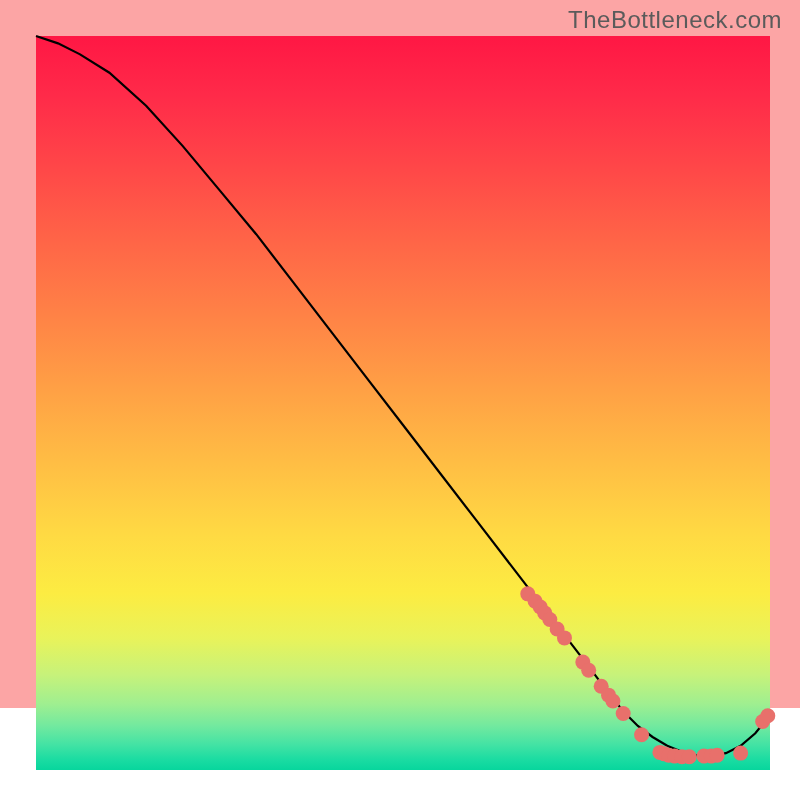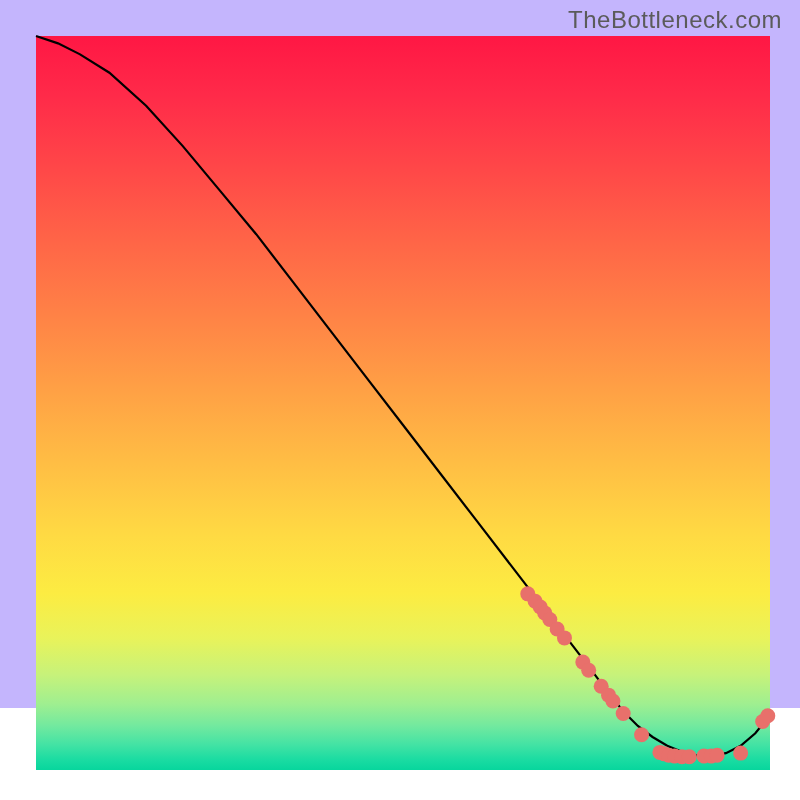--- a/index.html
+++ b/index.html
@@ -7,21 +7,21 @@
     padding: 0;
     background: #ffffff;
     width: 800px;
     height: 800px;
     overflow: hidden;
     font-family: Arial, Helvetica, sans-serif;
   }
   .frame {
     width: 800px;
     height: 708px;
-    background: #c4b5fd;
+    background: #fca5a5;
     position: relative;
   }
   .watermark {
     position: absolute;
     top: 6px;
     right: 18px;
     color: #5b5b5b;
     font-size: 24px;
     font-weight: 500;
     letter-spacing: 0.5px;

